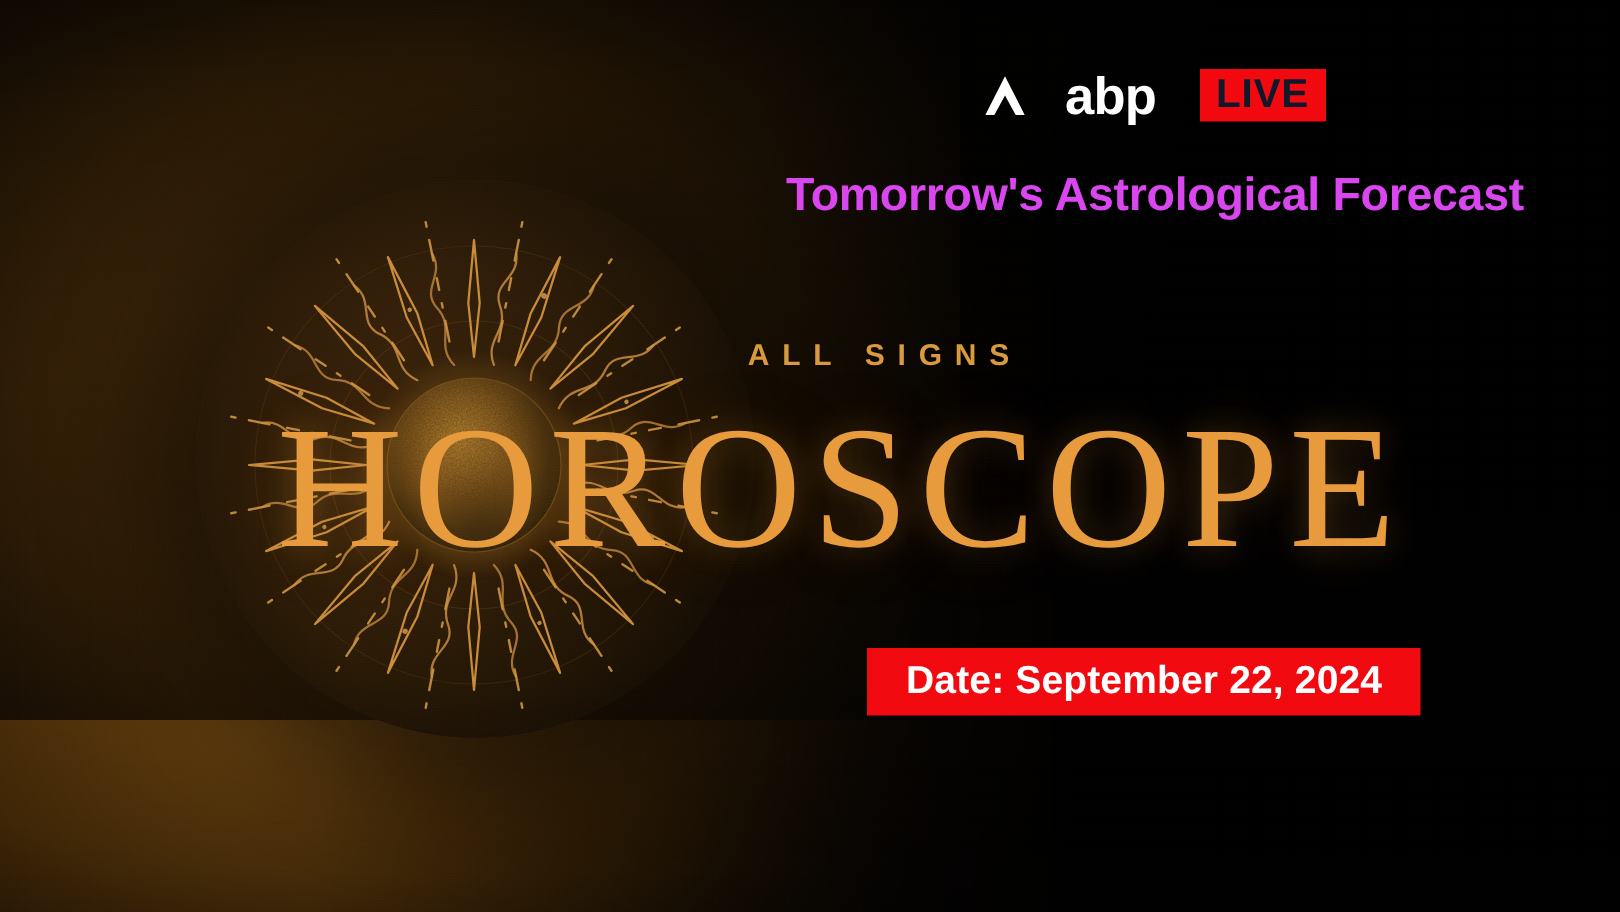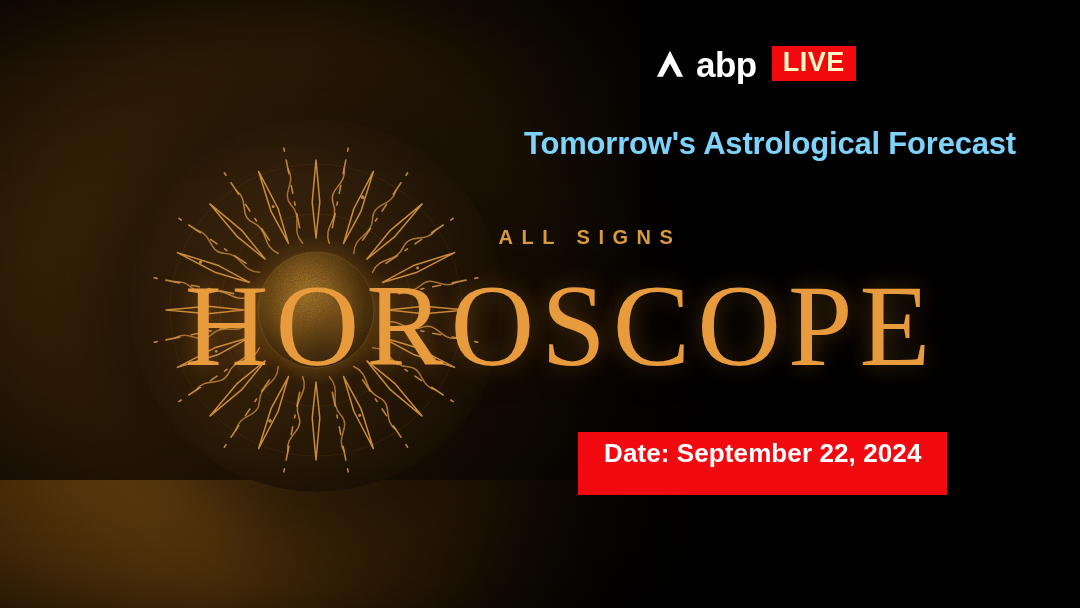--- a/index.html
+++ b/index.html
@@ -130,51 +130,51 @@
     box-sizing: border-box;
   }
 
   
   .logo-row {
     position: absolute;
     left: 655px;
     top: 44px;
     display: flex;
     align-items: center;
-    gap: 11px;
+    gap: 25px;
     height: 38px;
   }
   .logo-arrow { width: 30px; height: 31px; display: block; }
   .logo-abp {
     color: #ffffff;
     font-size: 35px;
     font-weight: 700;
     letter-spacing: -0.5px;
     line-height: 1;
     position: relative;
     top: 1px;
   }
   .live-badge {
     background: #F1090F;
-    color: #fef9c3;
+    color: #0f172a;
     font-size: 27px;
     font-weight: 700;
     letter-spacing: 0.5px;
     padding: 3px 11px 5px 11px;
     line-height: 1;
     margin-left: 4px;
   }
 
   .headline {
     position: absolute;
     left: 490px;
-    top: 126px;
+    top: 112px;
     width: 560px;
     text-align: center;
-    color: #7dd3fc;
+    color: #d946ef;
     font-size: 31px;
     font-weight: 700;
     letter-spacing: -0.2px;
     white-space: nowrap;
   }
 
   .allsigns {
     position: absolute;
     left: 490px;
     top: 226px;
@@ -188,21 +188,21 @@
 
   .date-badge {
     position: absolute;
     left: 578px;
     top: 432px;
     background: #F1090F;
     color: #ffffff;
     font-size: 26px;
     font-weight: 700;
     letter-spacing: 0.1px;
-    padding: 8px 26px 28px 26px;
+    padding: 8px 26px 10px 26px;
     line-height: 1.05;
     white-space: nowrap;
   }
 </style>
 </head>
 <body>
 
 <div class="stage">
 
   <div class="bg-base"></div>

